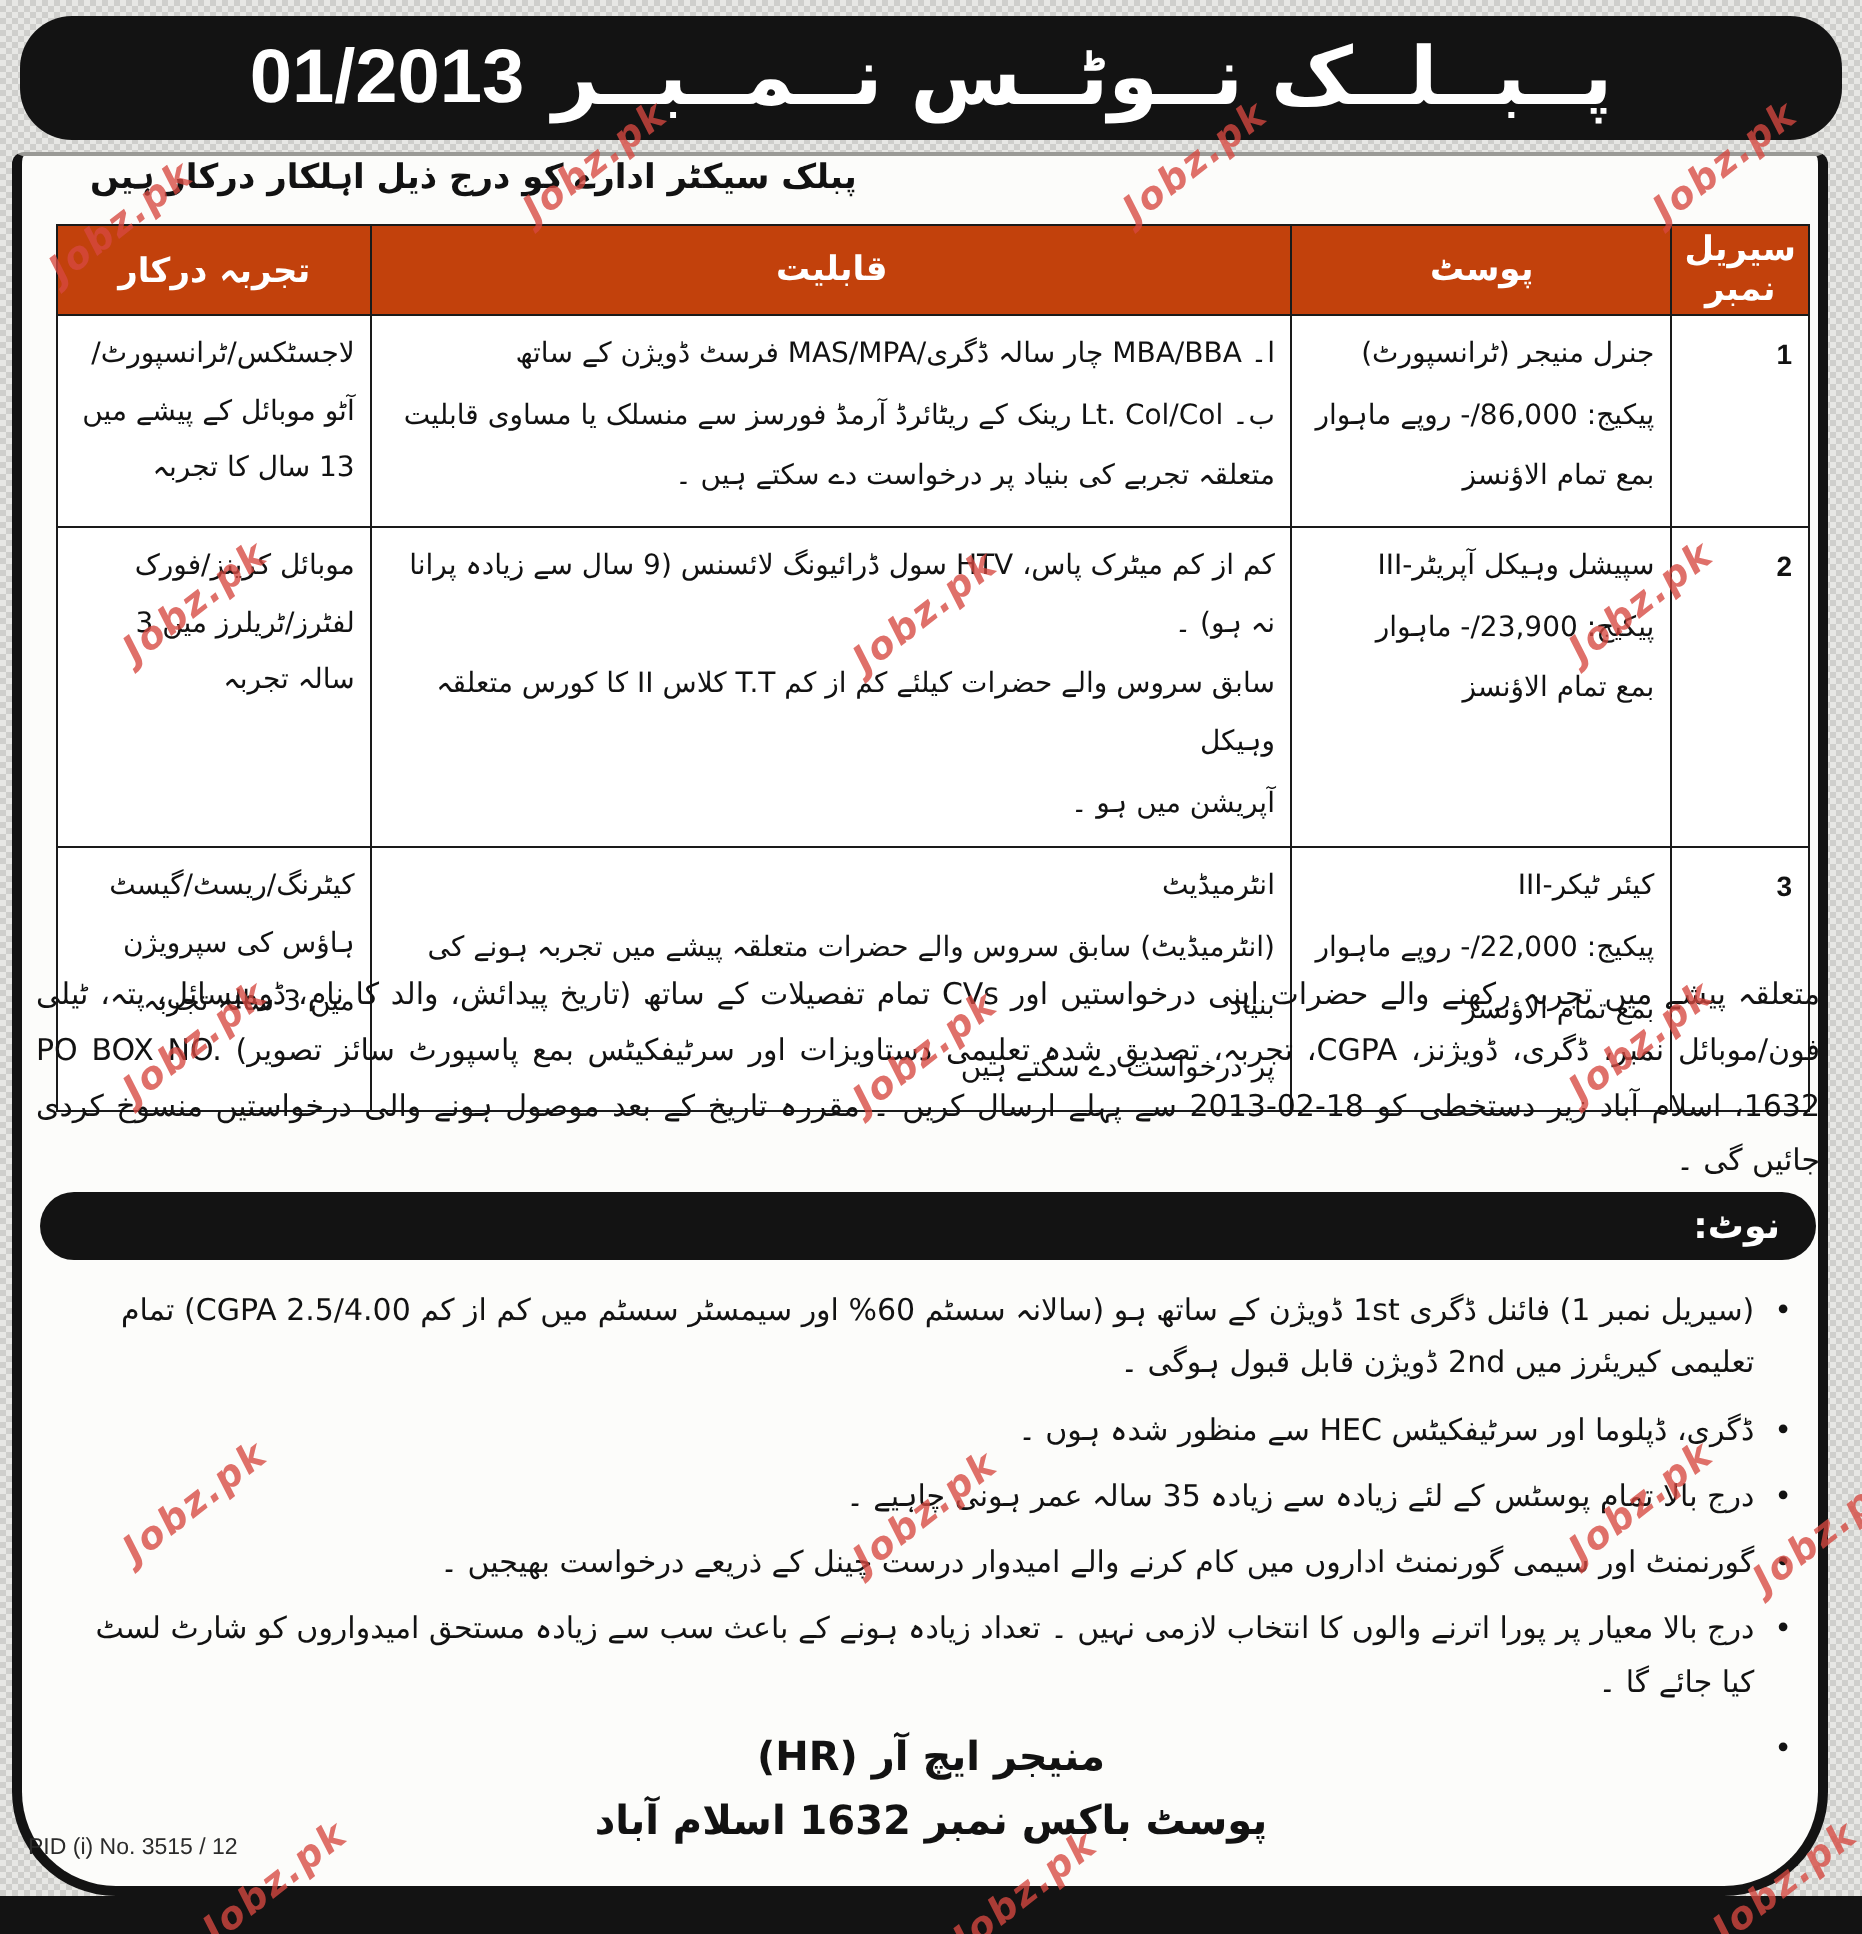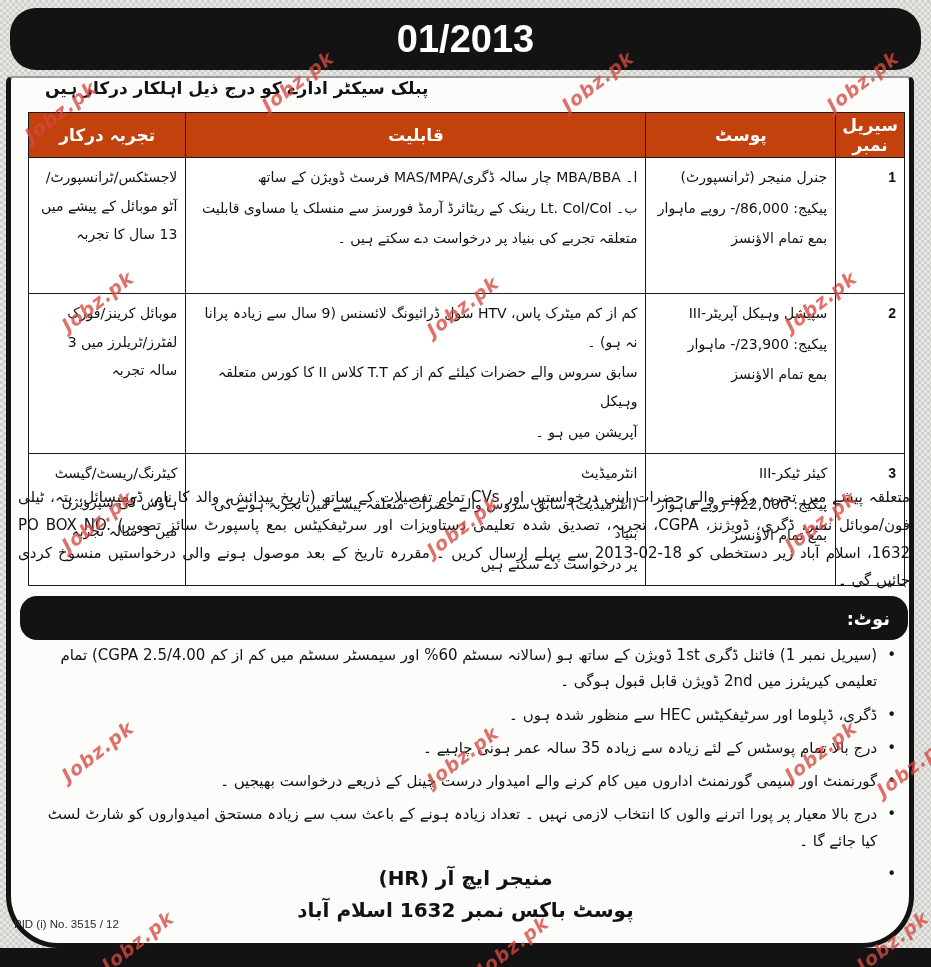--- a/index.html
+++ b/index.html
@@ -42,29 +42,29 @@
     border:1px solid #1a1a1a;vertical-align:top;box-sizing:border-box;
   }
   table.jobs th{
     background:#c2410c;color:#ffffff;font-size:17px;font-weight:bold;
     height:40px;text-align:center;vertical-align:middle;padding:2px 6px;
   }
   table.jobs td{font-size:14px;line-height:2.05;padding:5px 8px;text-align:right;}
   td.serial-cell{text-align:center;font-size:17px;font-weight:bold;font-family:"Liberation Sans",sans-serif;padding-top:12px;}
   .post-line{margin-bottom:2px;}
   .qual-line{margin-bottom:2px;}
-  tr.job-row-1 td{height:136px;border-radius:12px;}
+  tr.job-row-1 td{height:106px;border-radius:12px;}
   tr.job-row-2 td{height:110px;}
   tr.job-row-3 td{height:110px;}
   .application-para{
     position:absolute;left:18px;top:484px;width:892px;
     direction:rtl;text-align:justify;font-size:15px;line-height:1.85;z-index:4;
   }
   .note-band{
-    position:absolute;left:20px;top:596px;width:888px;height:44px;
+    position:absolute;left:20px;top:596px;width:888px;height:34px;
     background:#131313;border-radius:17px;z-index:4;
     display:flex;align-items:center;justify-content:flex-end;
     box-sizing:border-box;padding:0 18px;
   }
   .note-label{color:#ffffff;font-size:18px;font-weight:bold;direction:rtl;}
   .bullets{
     position:absolute;left:30px;top:642px;width:866px;z-index:4;
     direction:rtl;text-align:right;font-size:15px;line-height:1.75;
   }
   .bullet{display:flex;flex-direction:row;gap:10px;margin-bottom:7px;align-items:flex-start;}
@@ -85,20 +85,21 @@
     font-family:"DejaVu Sans",sans-serif;
   }
 </style>
 </head>
 <body>
 
 <div class="content-frame"></div>
 <div class="bottom-bar"></div>
 
 <div class="title-band">
+  <span class="title-urdu">پــبــلــک نــوٹــس نــمــبــر</span>
   <span class="title-number">01/2013</span>
 </div>
 
 <div class="intro-line">پبلک سیکٹر ادارے کو درج ذیل اہلکار درکار ہیں</div>
 
 <table class="jobs">
   <colgroup>
     <col style="width:58px">
       <col style="width:192px">
       <col style="width:468px">

